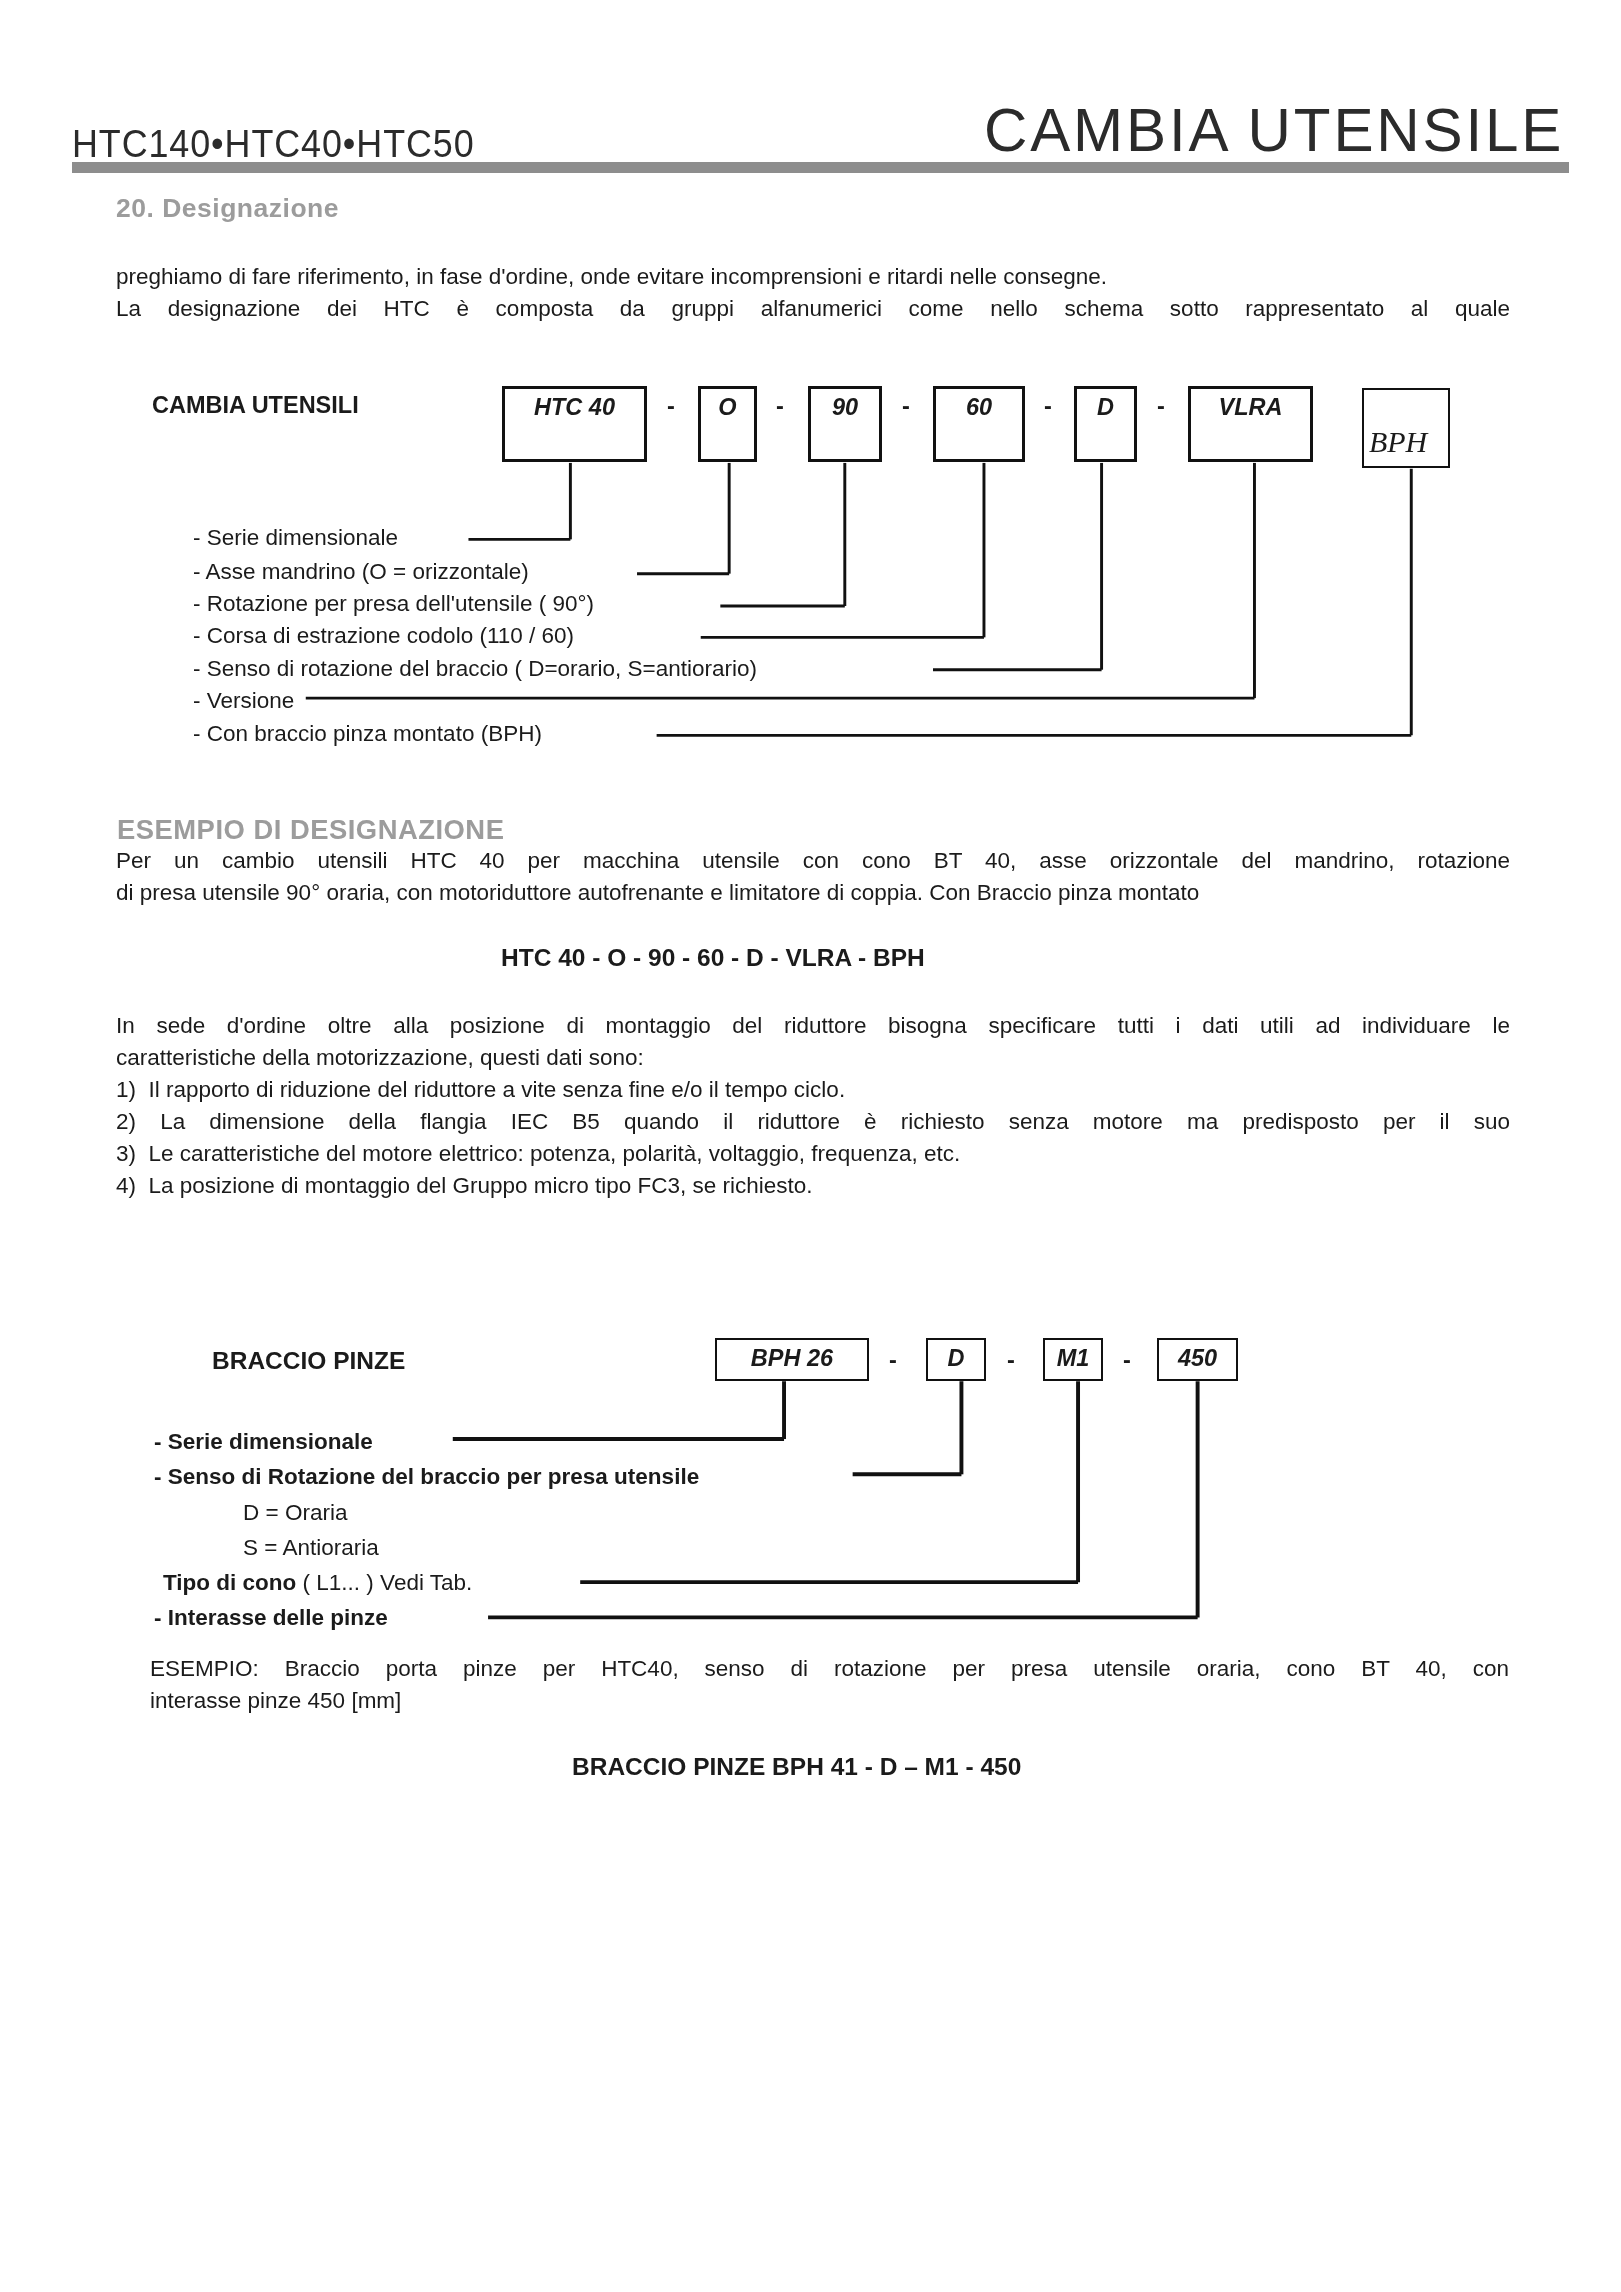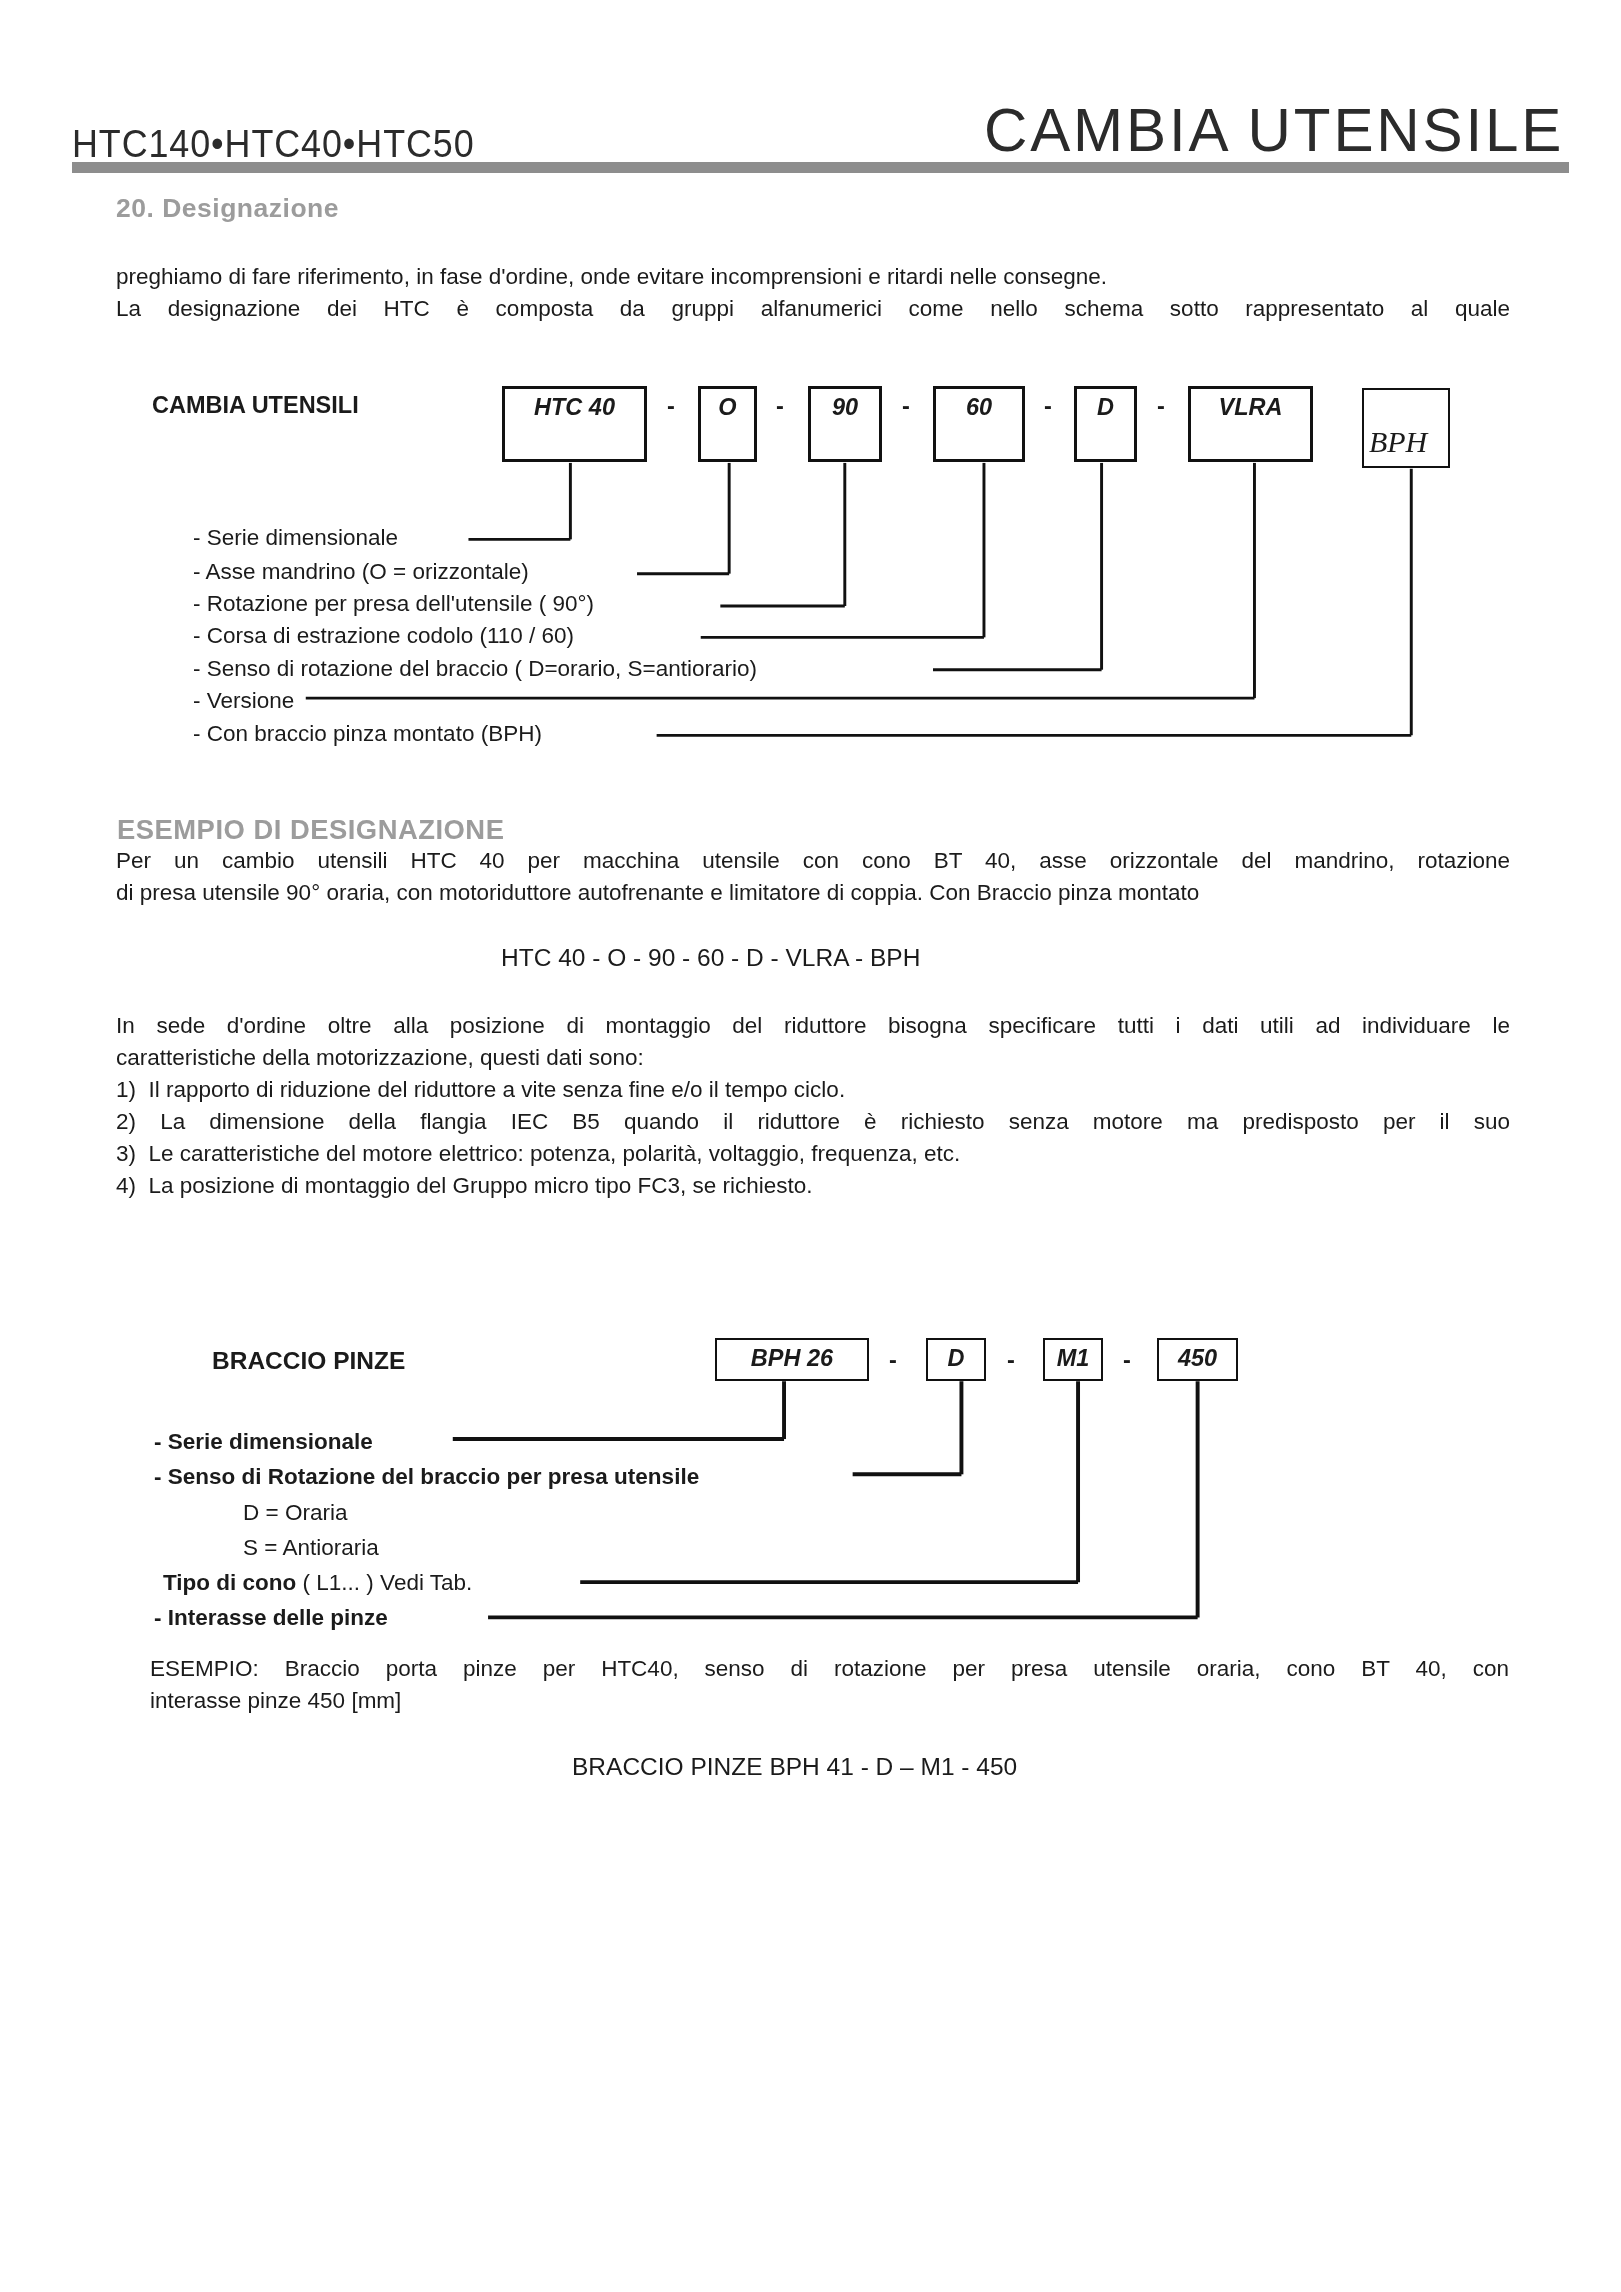--- a/index.html
+++ b/index.html
@@ -30,21 +30,21 @@
         text-align:center;font-weight:bold;font-size:23.5px;font-style:italic;}
   .dbox1{height:76px;top:386px;padding-top:4.9px;}
   .bph-box{border-width:2.9px;text-align:left;font-family:"Liberation Serif",serif;
            font-weight:normal;font-size:30px;padding:35px 0 0 4.9px;}
   .dash{position:absolute;font-weight:bold;font-size:23.5px;}
   .dbox2{height:43px;top:1338px;border-width:2.9px;line-height:36px;}
   .item{position:absolute;font-size:22.5px;line-height:25.5px;white-space:nowrap;}
   .item-b{font-weight:bold;}
   svg.connectors{position:absolute;left:0;top:0;pointer-events:none;}
 
-  .code-line{font-weight:normal;font-size:24.5px;white-space:nowrap;}
+  .code-line{font-weight:bold;font-size:24.5px;white-space:nowrap;}
 
   
   .footer-bar{left:1152px;top:2178px;width:314px;height:45px;
       background:linear-gradient(to right,#ffffff 0%,#ececec 18%,#b5b5b5 45%,#6d6d6d 72%,#3a3a3a 92%,#414141 100%);}
   .page-num{left:1370px;top:2182px;font-size:29px;font-weight:bold;color:#a21caf;letter-spacing:2px;}
 </style>
 </head>
 <body>
 
 <div class="page">

